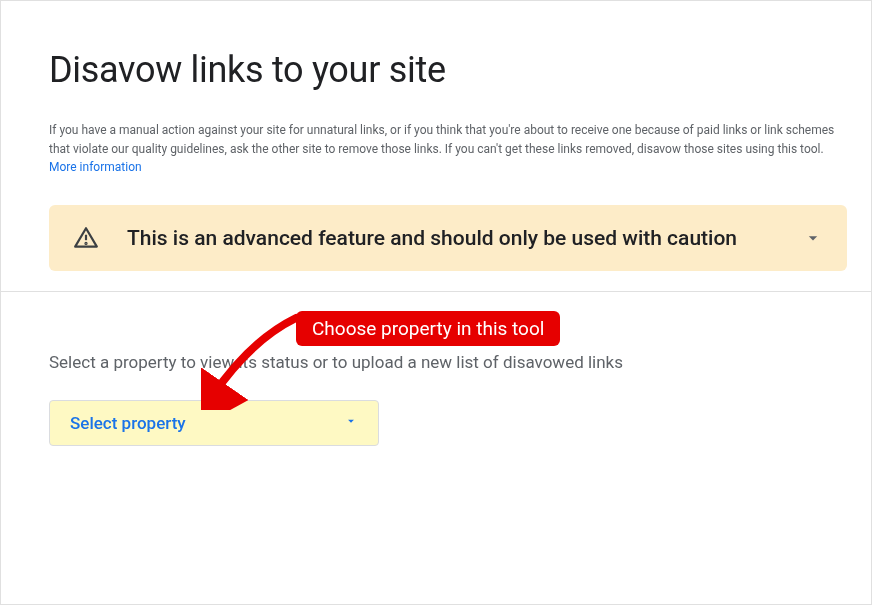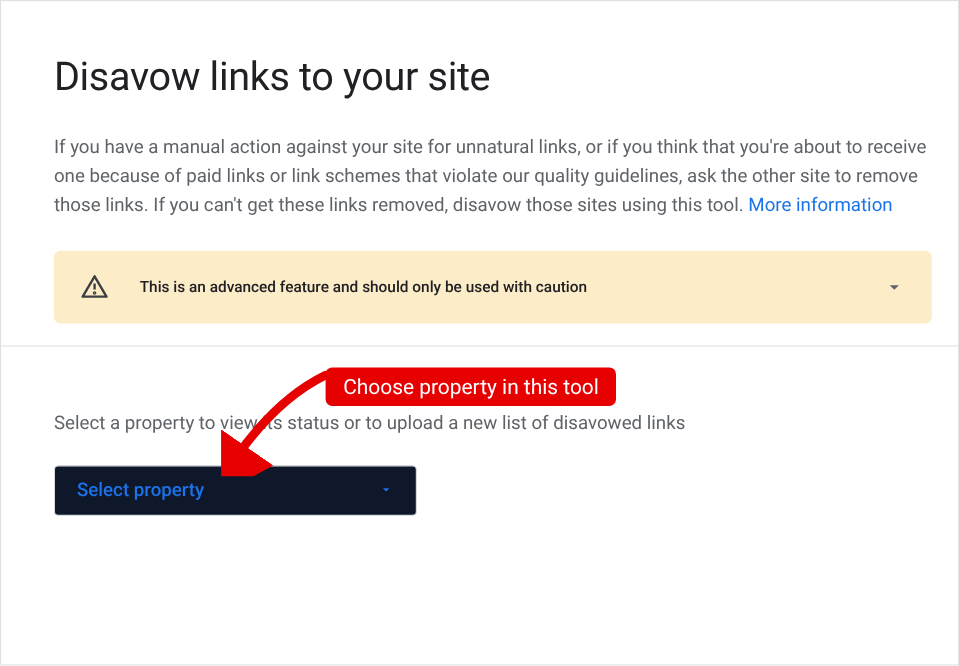--- a/index.html
+++ b/index.html
@@ -19,21 +19,21 @@
       border-radius: 28px;
     }
     .page-title {
       font-size: 36px;
       font-weight: 400;
       color: #202124;
       margin-bottom: 28px;
       letter-spacing: -0.3px;
     }
     .description {
-      font-size: 17px;
+      font-size: 12px;
       line-height: 1.55;
       color: #5f6368;
       margin-bottom: 28px;
       margin-top: 30px;
     }
     .description a {
       color: #1a73e8;
       text-decoration: none;
     }
     .warning-banner {
@@ -49,21 +49,21 @@
     .warning-icon {
       flex-shrink: 0;
       width: 26px;
       height: 26px;
       display: flex;
       align-items: center;
       justify-content: center;
     }
     .warning-text {
       flex: 1;
-      font-size: 14px;
+      font-size: 21px;
       font-weight: 500;
       color: #202124;
     }
     .chevron-icon {
       flex-shrink: 0;
       width: 20px;
       height: 20px;
       color: #5f6368;
     }
     .divider {
@@ -82,21 +82,21 @@
       margin-top: 10px;
     }
     .select-dropdown {
       display: inline-flex;
       align-items: center;
       border: 1px solid #dadce0;
       border-radius: 4px;
       padding: 12px 20px;
       min-width: 330px;
       cursor: pointer;
-      background: #0f172a;
+      background: #fef9c3;
       justify-content: space-between;
     }
     .select-label {
       color: #1a73e8;
       font-size: 17px;
       font-weight: 500;
     }
     .dropdown-arrow {
       color: #1a73e8;
       margin-left: auto;

